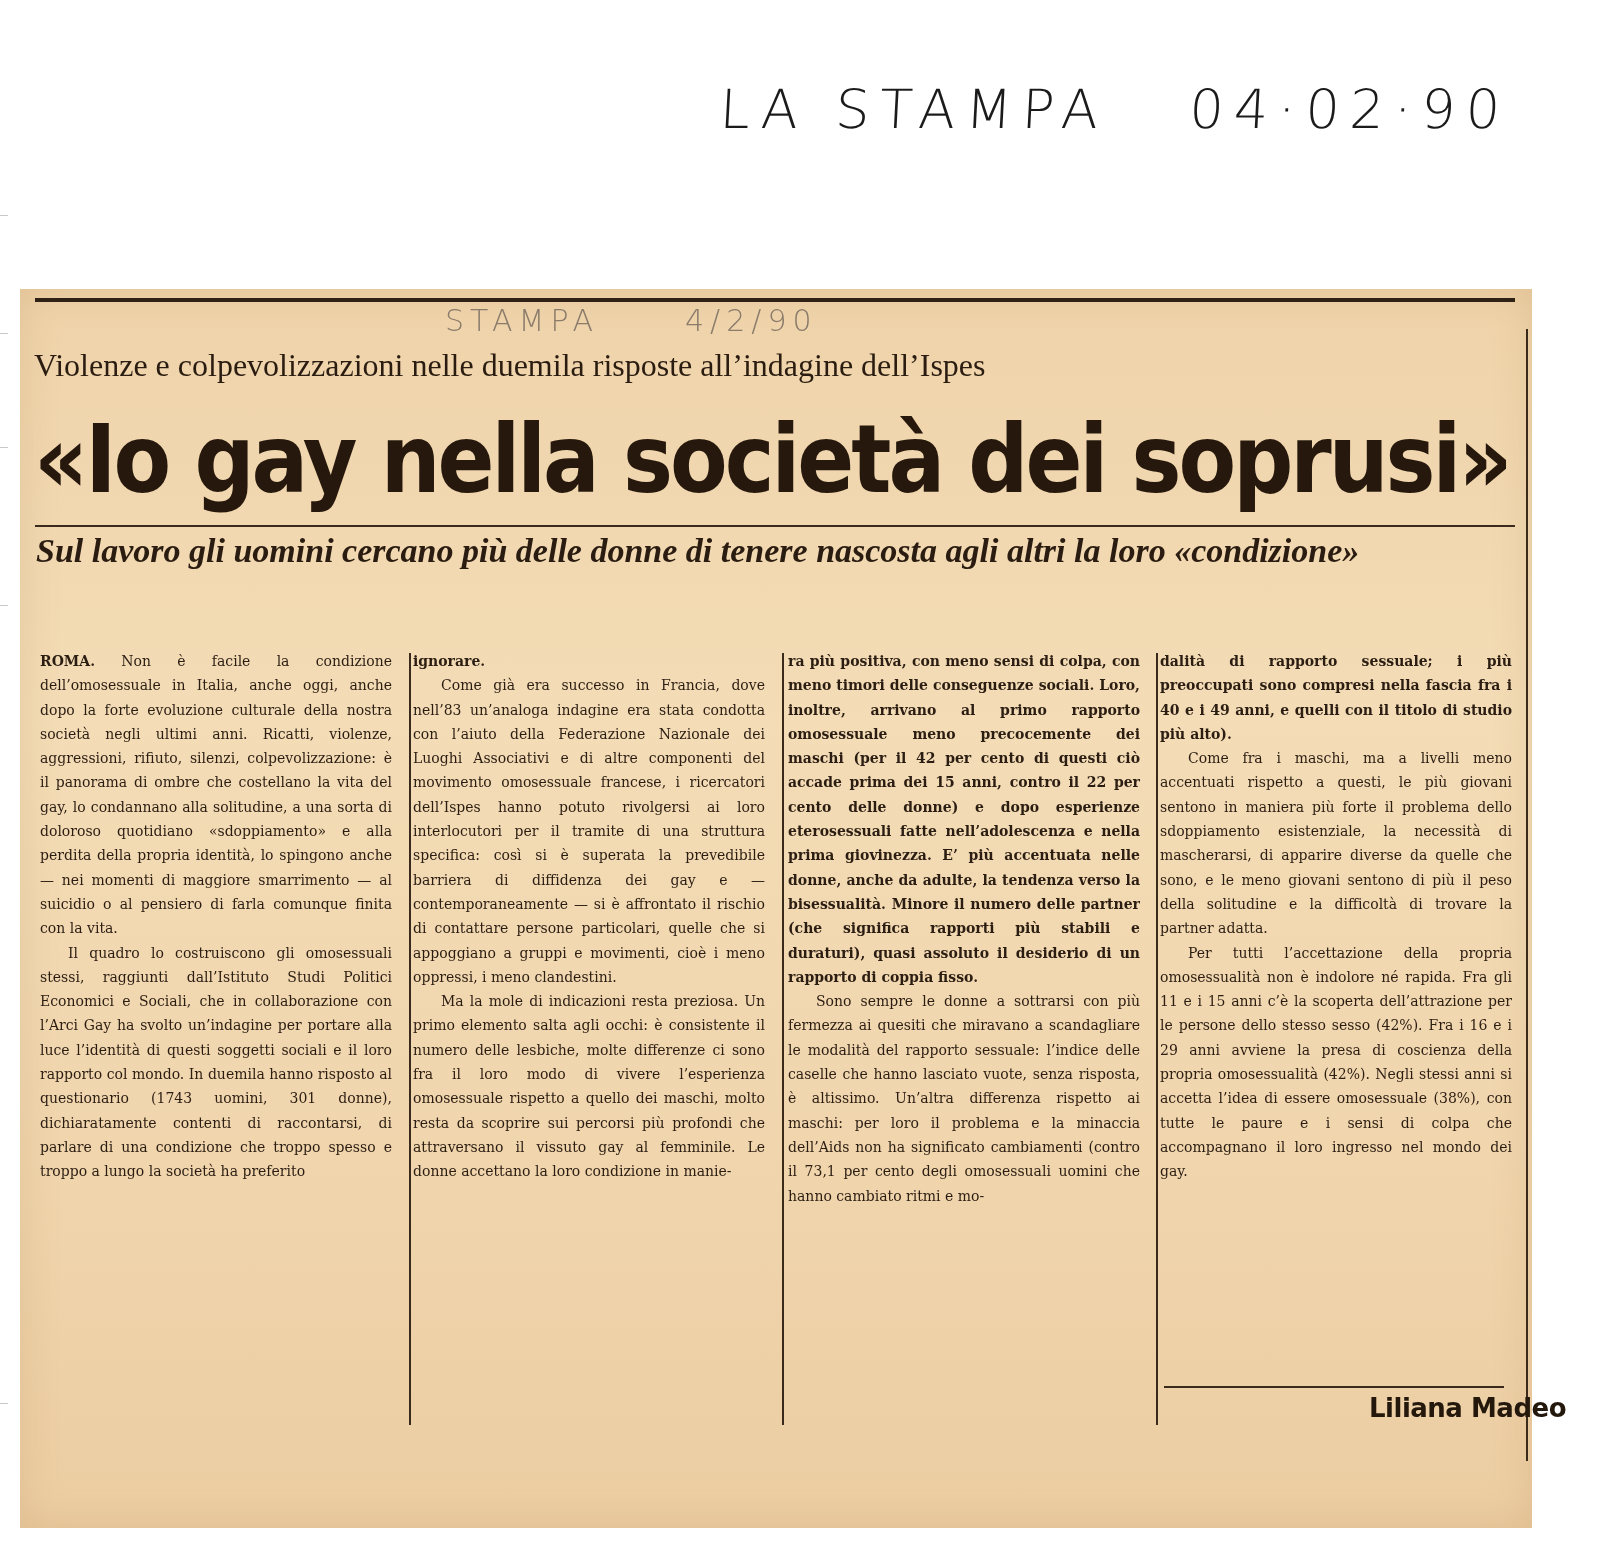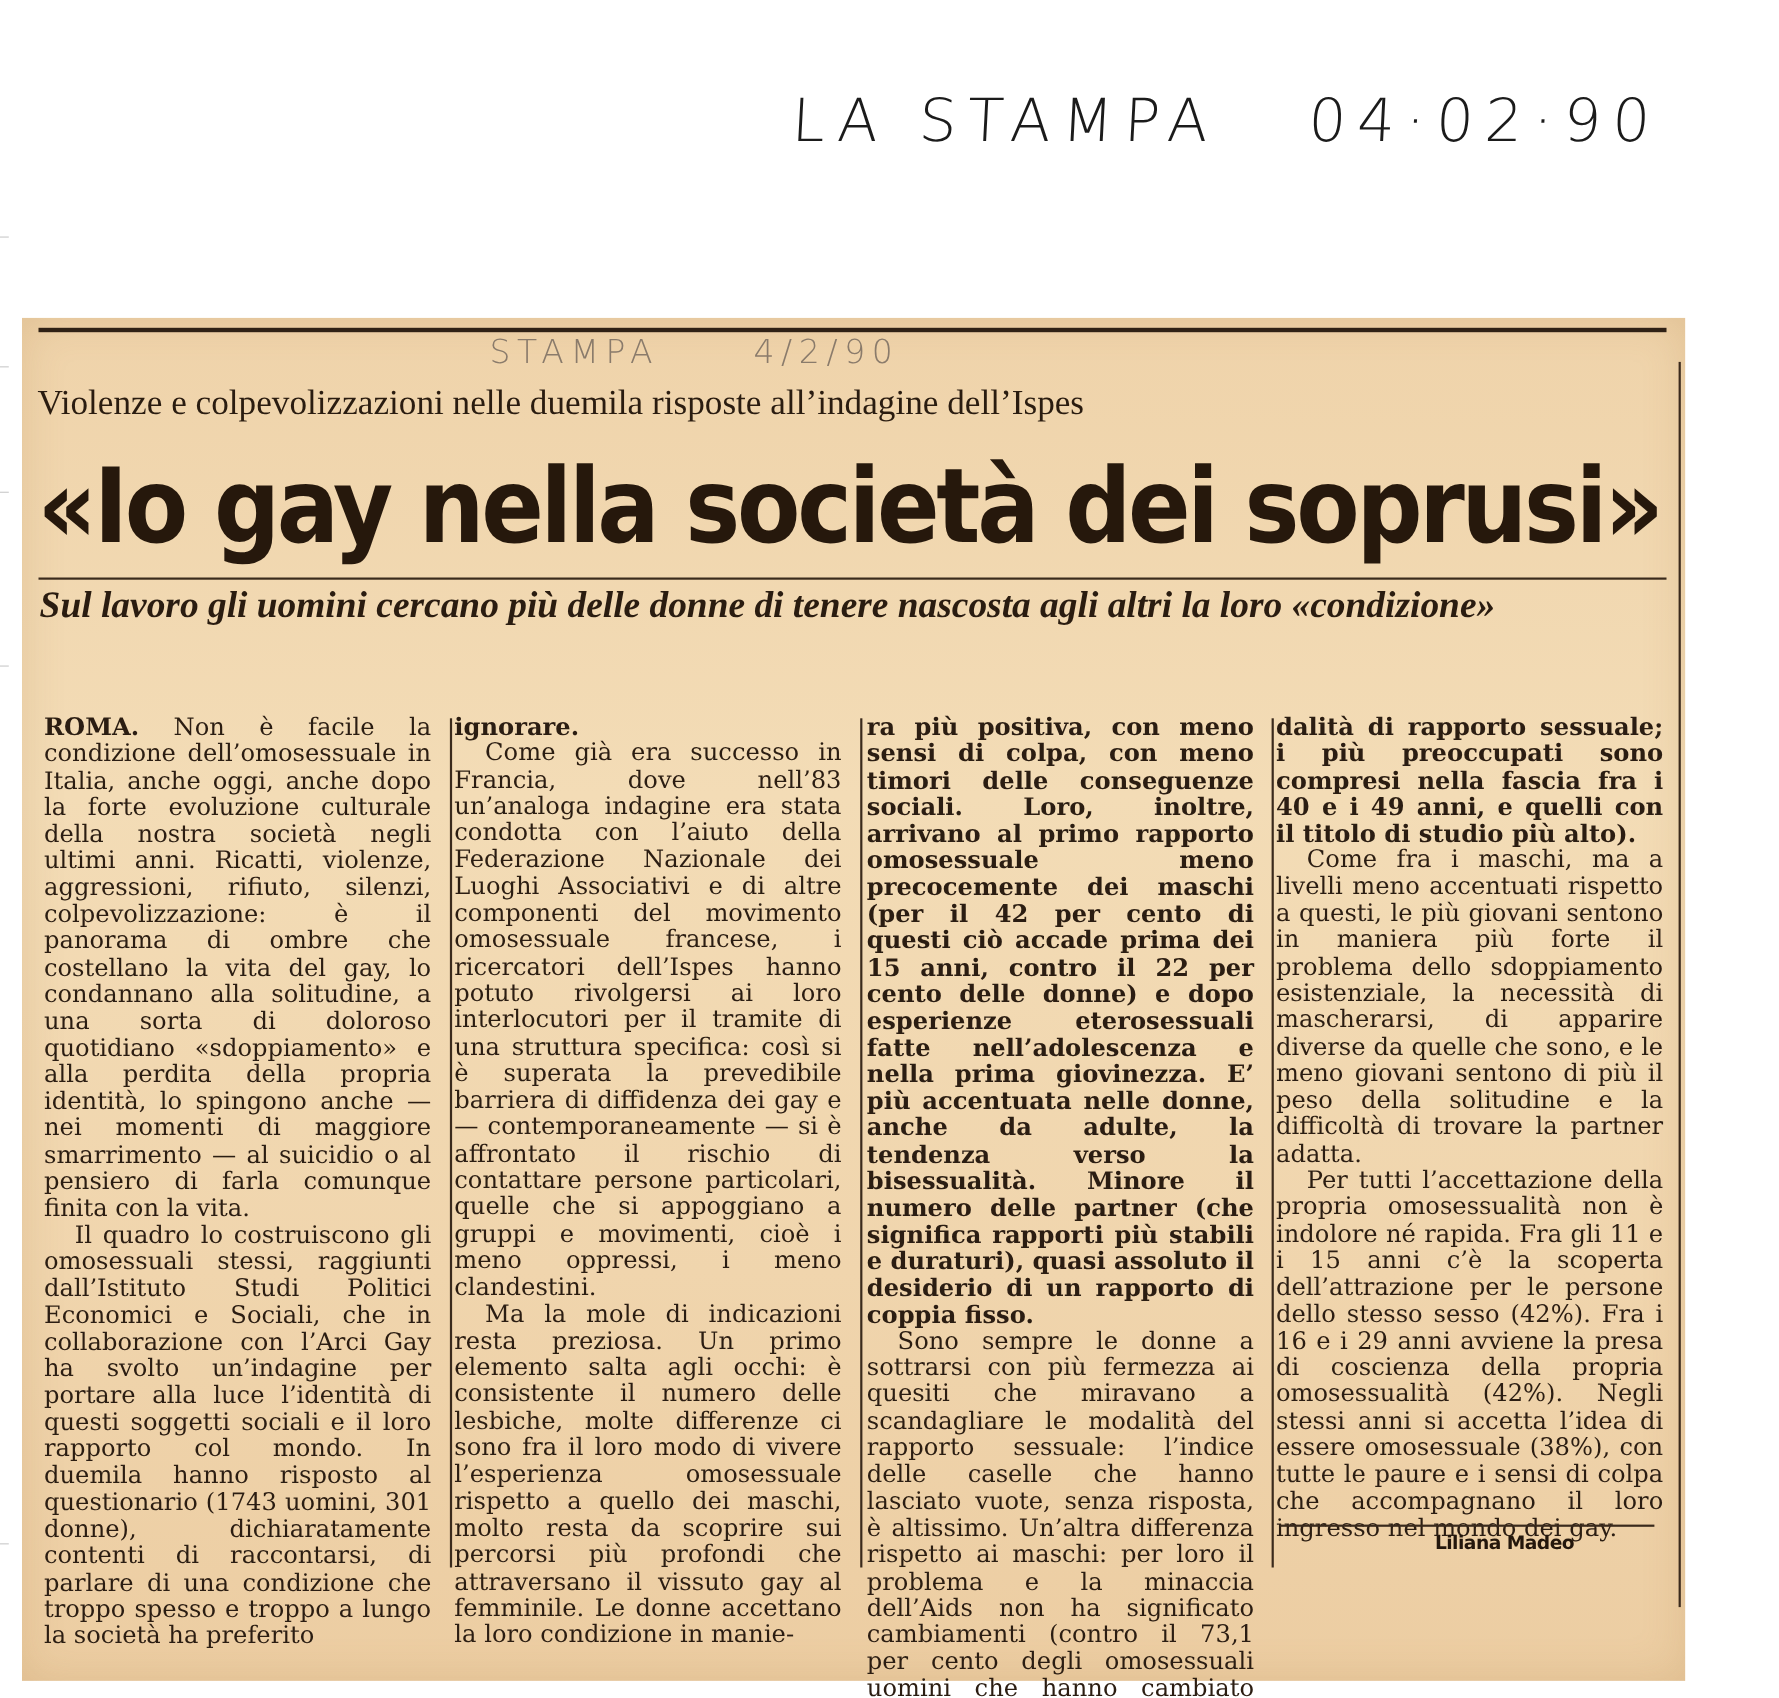--- a/index.html
+++ b/index.html
@@ -44,36 +44,36 @@
   .subhead {
     position: absolute; left: 16px; top: 244px; width: 1440px;
     font-family: "Liberation Serif", serif; font-style: italic; font-weight: bold;
     font-size: 34px; line-height: 35px; color: #2a1c10; white-space: nowrap;
   }
   .columns {
     position: absolute; left: 14px; top: 360px; width: 1490px; height: 780px;
   }
   .col {
     position: absolute; top: 0; width: 352px;
-    font-family: "DejaVu Serif", serif; font-size: 22px; line-height: 24.3px;
+    font-family: "DejaVu Serif", serif; font-size: 14px; line-height: 24.3px;
     color: #2b1d12; text-align: justify; hyphens: manual;
   }
   .col p { margin: 0; text-indent: 28px; }
   .col p.first { text-indent: 0; }
   .col p.cont { text-indent: 0; font-weight: bold; }
   .dateline { font-weight: bold; }
   .col-sep {
     position: absolute; top: 4px; width: 1.5px; background: #3a2a1c;
   }
   .byline-rule {
     position: absolute; left: 1144px; top: 1097px; width: 340px; height: 1.5px; background: #3a2a1c;
   }
   .byline {
-    position: absolute; left: 1077px; top: 1104px; width: 334px; text-align: right;
-    font-family: "DejaVu Sans", sans-serif; font-weight: bold; font-size: 17px;
+    position: absolute; left: 1212px; top: 1104px; width: 334px; text-align: right;
+    font-family: "DejaVu Sans", sans-serif; font-weight: bold; font-size: 26px;
     letter-spacing: -0.5px; color: #24170c;
   }
   .margin-tick { position: absolute; left: 0; width: 8px; height: 1px; background: #c9c9c9; }
 </style>
 </head>
 <body>
 
 <div class="margin-tick" style="top:215px"></div>
 <div class="margin-tick" style="top:333px"></div>
 <div class="margin-tick" style="top:447px"></div>

